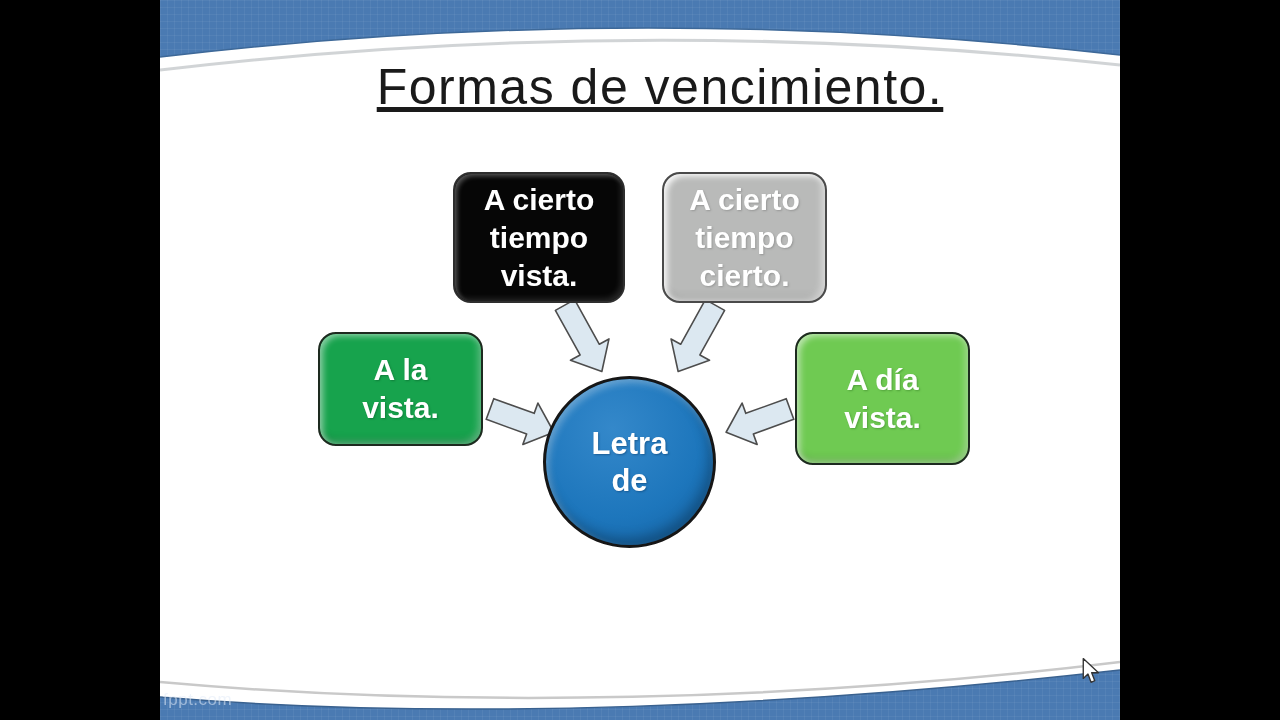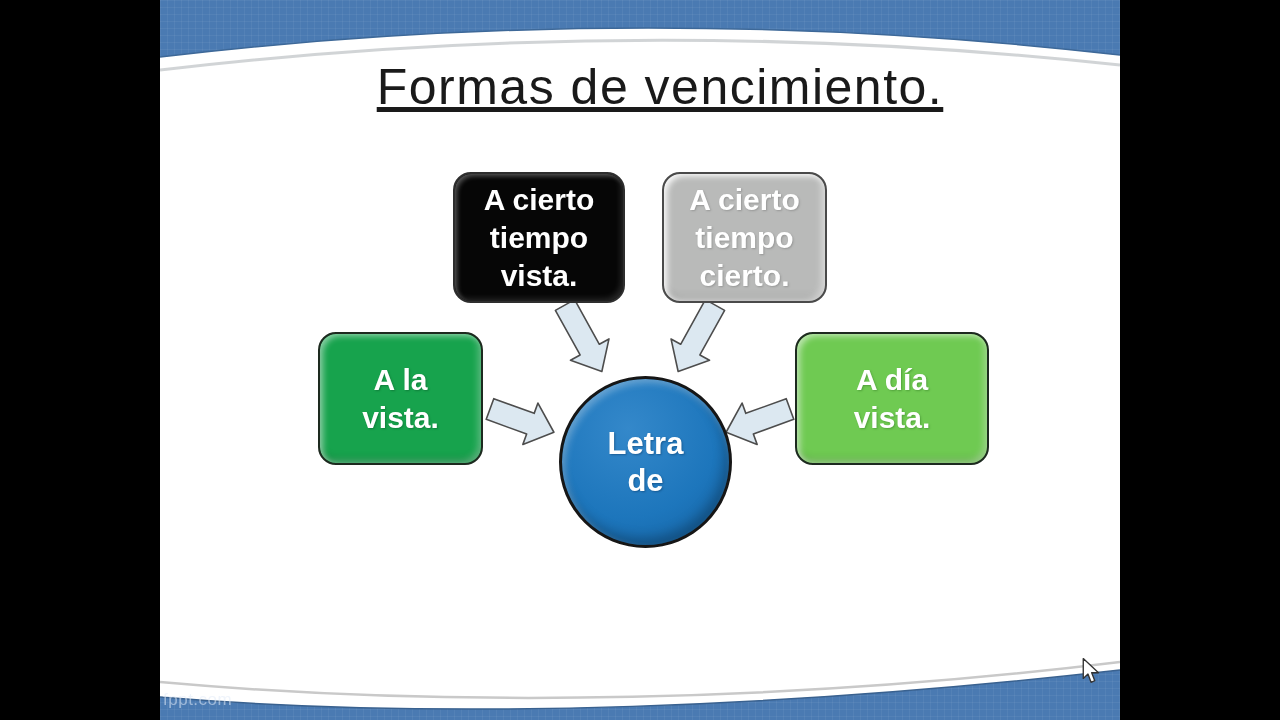--- a/index.html
+++ b/index.html
@@ -36,35 +36,35 @@
                 box-shadow: inset 3px 3px 5px -1px rgba(255,255,255,0.32),
                             inset -3px -3px 6px -1px rgba(255,255,255,0.14); }
 
   .node-gray  { left:502px; top:172px; width:165px; height:131px;
                 background:#b9bab9; border-color:#4a4a4a;
                 text-shadow:1px 1px 2px rgba(90,90,90,0.35);
                 box-shadow: inset 4px 3px 6px -1px rgba(255,255,255,0.95),
                             inset -4px -3px 7px -1px rgba(255,255,255,0.55),
                             inset 0 -7px 9px -4px rgba(0,0,0,0.22); }
 
-  .node-green-dark  { left:158px; top:332px; width:165px; height:133px;
+  .node-green-dark  { left:158px; top:332px; width:165px; height:114px;
                 background:#17a34d; border-color:#1d2a1f;
                 text-shadow:1px 1px 2px rgba(0,60,25,0.35);
                 box-shadow: inset 4px 3px 6px -1px rgba(255,255,255,0.5),
                             inset -4px -3px 7px -1px rgba(255,255,255,0.3),
                             inset 0 -7px 10px -4px rgba(0,0,0,0.22); }
 
-  .node-green-light { left:635px; top:332px; width:194px; height:133px;
+  .node-green-light { left:635px; top:332px; width:175px; height:133px;
                 background:#6fca52; border-color:#1d2a1f;
                 text-shadow:1px 1px 2px rgba(30,90,20,0.35);
                 box-shadow: inset 4px 3px 6px -1px rgba(255,255,255,0.55),
                             inset -4px -3px 7px -1px rgba(255,255,255,0.35),
                             inset 0 -7px 10px -4px rgba(0,0,0,0.2); }
 
-  .node-circle { left:399px; top:376px; width:173px; height:172px;
+  .node-circle { left:383px; top:376px; width:173px; height:172px;
                 border-radius:50%; border:3px solid #161616;
                 font-size:31px; line-height:37px;
                 background: radial-gradient(circle at 40% 30%, #3488ca 0%, #1d76bc 58%, #135f9f 100%);
                 text-shadow:1px 1px 2px rgba(0,40,80,0.4);
                 box-shadow: inset 3px 4px 7px rgba(255,255,255,0.3),
                             inset -4px -7px 12px rgba(0,0,0,0.25); }
 
   .watermark { position:absolute; left:3px; top:690px; font-size:17px;
                letter-spacing:0.5px; color:rgba(226,235,248,0.55); }
 

